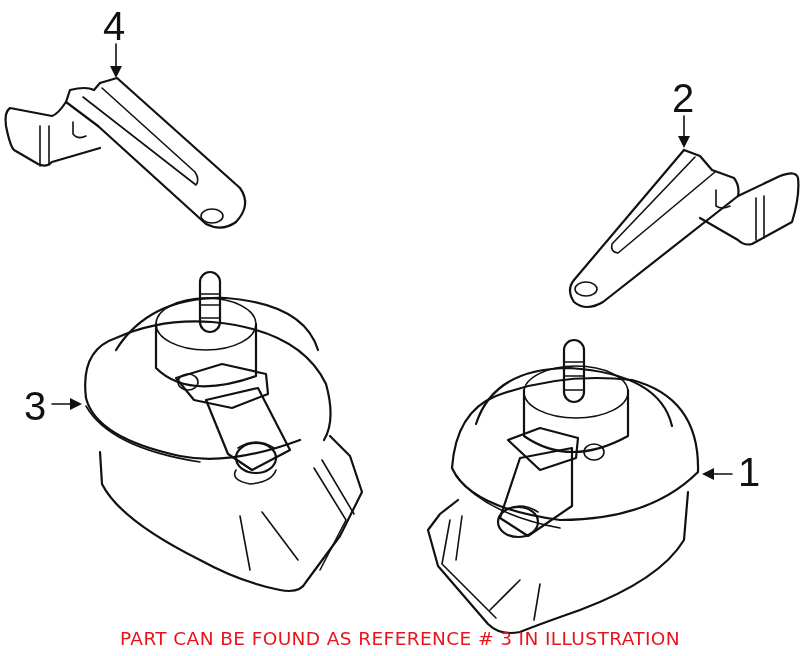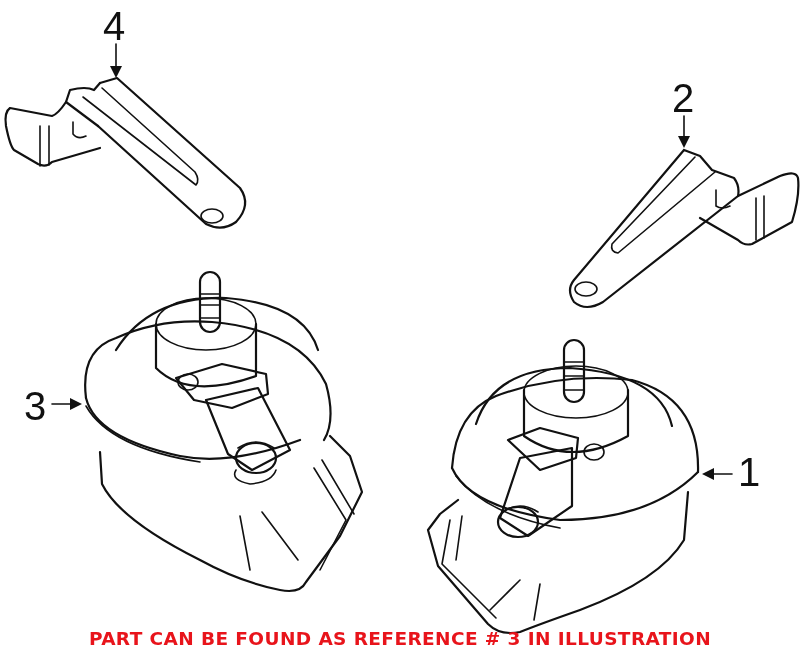--- a/index.html
+++ b/index.html
@@ -1,21 +1,21 @@
 <!DOCTYPE html>
 <html><head>
   <meta charset="utf-8">
   <style>
     html, body { margin: 0; padding: 0; background: #ffffff; }
     body { width: 800px; height: 656px; position: relative; overflow: hidden; font-family: "Liberation Sans", sans-serif; }
     #diagram { position: absolute; left: 0; top: 0; width: 800px; height: 656px; }
     .stroke { fill: none; stroke: #111; stroke-width: 2.2; stroke-linejoin: round; stroke-linecap: round; }
     .thin { fill: none; stroke: #111; stroke-width: 1.6; stroke-linejoin: round; stroke-linecap: round; }
     .callout-num { position: absolute; font-size: 40px; color: #111; font-family: "Liberation Sans", sans-serif; line-height: 1; }
-    .caption { position: absolute; left: 0; width: 800px; top: 628px; text-align: center; color: #e8141b; font-weight: bold; font-size: 18.5px; letter-spacing: 0.4px; font-family: "DejaVu Sans", sans-serif; }
+    .caption { position: absolute; left: 0; width: 800px; top: 628px; text-align: center; color: #e8141b; font-weight: normal; font-size: 18.5px; letter-spacing: 0.4px; font-family: "DejaVu Sans", sans-serif; }
   </style>
 </head>
 <body>
 
 <svg id="diagram" viewBox="0 0 800 656" xmlns="http://www.w3.org/2000/svg">
 
   <g>
 
     <line class="thin" x1="116" y1="44" x2="116" y2="70"></line>
     <polygon points="110,66 122,66 116,78" fill="#111"></polygon>

